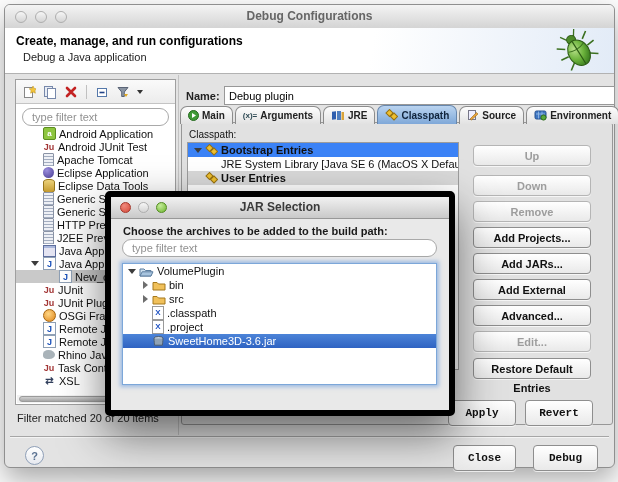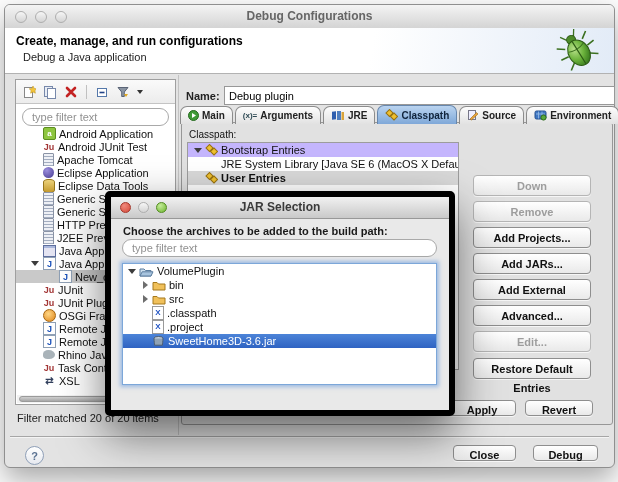--- a/index.html
+++ b/index.html
@@ -71,32 +71,32 @@
        background:linear-gradient(#fdfdfd,#e2e2e2);}
   .tab.sel{background:linear-gradient(#bad4f0,#7fa8d8);border-color:#6787ad;color:#10243c;height:18px;}
   .argglyph{font-size:8px;font-weight:bold;color:#2e4a54;}
   .group{position:absolute;left:176px;top:117px;width:432px;height:303px;border:1px solid #979797;
        border-radius:3px;background:#e1e1e1;box-sizing:border-box;}
   .cp-label{position:absolute;left:184px;top:124px;font-size:10px;color:#111;}
   .cptree{position:absolute;left:182px;top:137px;width:272px;height:228px;background:#fff;
        border:1px solid #9c9c9c;box-sizing:border-box;font-size:11px;color:#111;overflow:hidden;}
   .cprow{height:14px;display:flex;align-items:center;position:relative;white-space:nowrap;}
   .cprow .lbl{margin-left:3px;}
-  .row-yellow{background:#c4b5fd;font-weight:normal;}
+  .row-yellow{background:#3b82f6;font-weight:bold;}
   .row-gray{background:#d9d9d9;font-weight:bold;}
   .cprow .exp2{width:0;height:0;border-left:4px solid transparent;border-right:4px solid transparent;
        border-top:5px solid #3c3c3c;margin:0 3px 0 6px;}
   .ind1{padding-left:30px;} .ind0{padding-left:6px;}
   
   .mbtn{position:absolute;box-sizing:border-box;height:21px;border:1px solid #8e8e8e;border-radius:4px;
        background:linear-gradient(#ffffff,#e9e9e9);font-family:inherit;font-size:11px;font-weight:bold;color:#111;
        text-align:center;line-height:19px;box-shadow:0 1px 0 rgba(255,255,255,.7);}
   .mbtn.dis{color:#9d9d9d;border-color:#b5b5b5;font-weight:bold;}
   .sidebtn{left:468px;width:118px;}
-  .small{height:16px;line-height:16px;}
+  .small{height:26px;line-height:16px;font-family:Liberation Mono, monospace;}
   
   .fsep{position:absolute;left:5px;top:431px;width:599px;height:1px;background:#a6a6a6;box-shadow:0 1px 0 #f4f4f4;}
   .help{position:absolute;left:20px;top:441px;width:17px;height:17px;border-radius:50%;border:1px solid #8fa0b8;
        color:#5a7292;font-size:11px;font-weight:bold;display:flex;align-items:center;justify-content:center;
        background:linear-gradient(#fff,#e6e9ef);}
   
   .modal{position:absolute;left:100px;top:186px;width:338px;height:213px;background:#e9e9e9;
        border:6px solid #000000;border-radius:5px;box-shadow:0 18px 45px rgba(0,0,0,.55);z-index:50;}
   .mtitlebar{position:absolute;left:0;top:0;right:0;height:21px;border-radius:5px 5px 0 0;
        background:linear-gradient(#f1f1f1,#c9c9c9);border-bottom:1px solid #989898;}
@@ -352,20 +352,21 @@
     </div>
     <div class="cprow row-gray ind0">
       <svg width="13" height="12" style="margin-left:11px">
             <rect x="2" y="1.5" width="5" height="5" transform="rotate(45 4.5 4)" fill="#eebf2f" stroke="#96700e"></rect>
             <rect x="6.5" y="5" width="5" height="5" transform="rotate(45 9 7.5)" fill="#eebf2f" stroke="#96700e"></rect>
           </svg>
       <span class="lbl">User Entries</span>
     </div>
   </div>
 
+  <button class="mbtn sidebtn dis" style="top:140px">Up</button>
   <button class="mbtn sidebtn dis" style="top:170px">Down</button>
   <button class="mbtn sidebtn dis" style="top:196px">Remove</button>
   <button class="mbtn sidebtn" style="top:222px">Add Projects...</button>
   <button class="mbtn sidebtn" style="top:248px">Add JARs...</button>
   <button class="mbtn sidebtn" style="top:274px">Add External JARs...</button>
   <button class="mbtn sidebtn" style="top:300px">Advanced...</button>
   <button class="mbtn sidebtn dis" style="top:326px">Edit...</button>
   <button class="mbtn sidebtn" style="top:353px">Restore Default Entries</button>
 
   <button class="mbtn small" style="left:443px;top:395px;width:68px">Apply</button>

